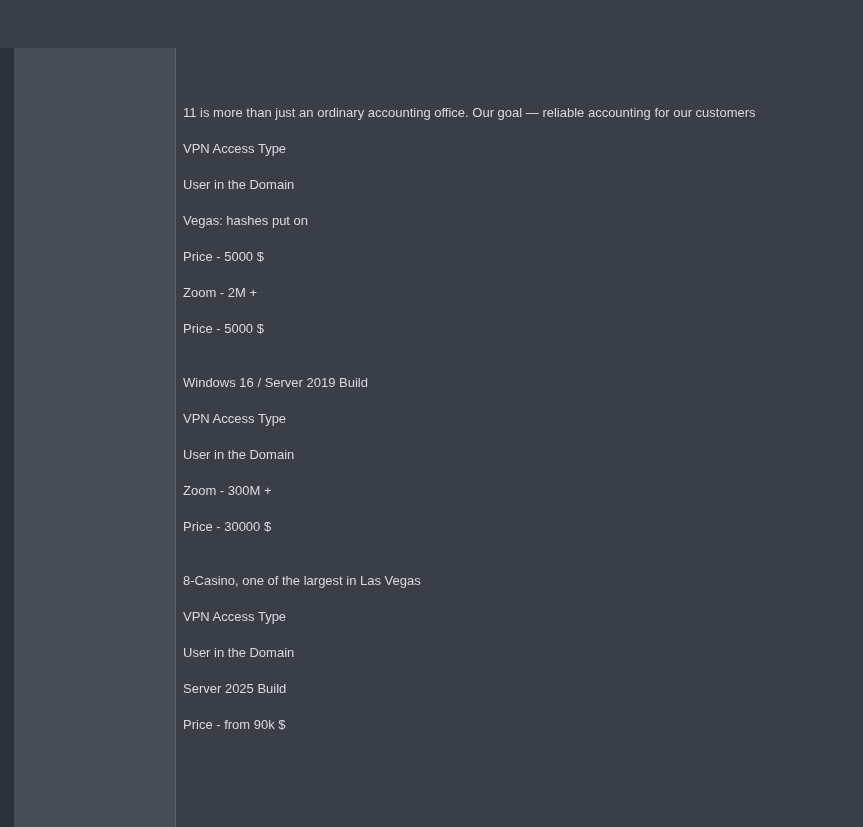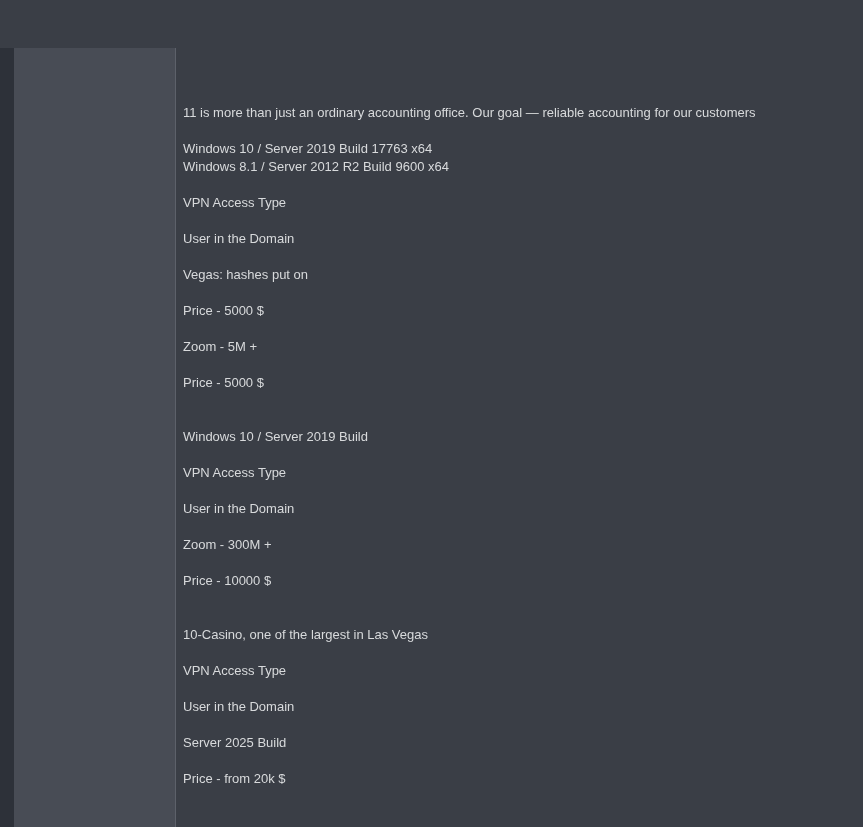--- a/index.html
+++ b/index.html
@@ -61,31 +61,30 @@
 
 <div class="left-rail"></div>
 
 <div class="sidebar">
   <div class="sidebar-accent"></div>
 </div>
 
 <div class="content">
   <div>
       <div class="para">11 is more than just an ordinary accounting office. Our goal — reliable accounting for our customers</div>
-      <div class="para">Windows 10 / Server 2019 Build 17763 x64<br>Windows 8.1 / Server 2012 R2 Build 9600 x64</div>
       <div class="para">VPN Access Type</div>
       <div class="para">User in the Domain</div>
       <div class="para">Vegas: hashes put on</div>
       <div class="para">Price - 5000 $</div>
-      <div class="para">Zoom - 5M +</div>
+      <div class="para">Zoom - 2M +</div>
       <div class="para big-gap">Price - 5000 $</div>
-      <div class="para">Windows 10 / Server 2019 Build</div>
+      <div class="para">Windows 16 / Server 2019 Build</div>
       <div class="para">VPN Access Type</div>
       <div class="para">User in the Domain</div>
       <div class="para">Zoom - 300M +</div>
-      <div class="para big-gap">Price - 10000 $</div>
-      <div class="para">10-Casino, one of the largest in Las Vegas</div>
+      <div class="para big-gap">Price - 30000 $</div>
+      <div class="para">8-Casino, one of the largest in Las Vegas</div>
       <div class="para">VPN Access Type</div>
       <div class="para">User in the Domain</div>
       <div class="para">Server 2025 Build</div>
-      <div class="para">Price - from 20k $</div>
+      <div class="para">Price - from 90k $</div>
     </div>
 </div>
 
 </body></html>

